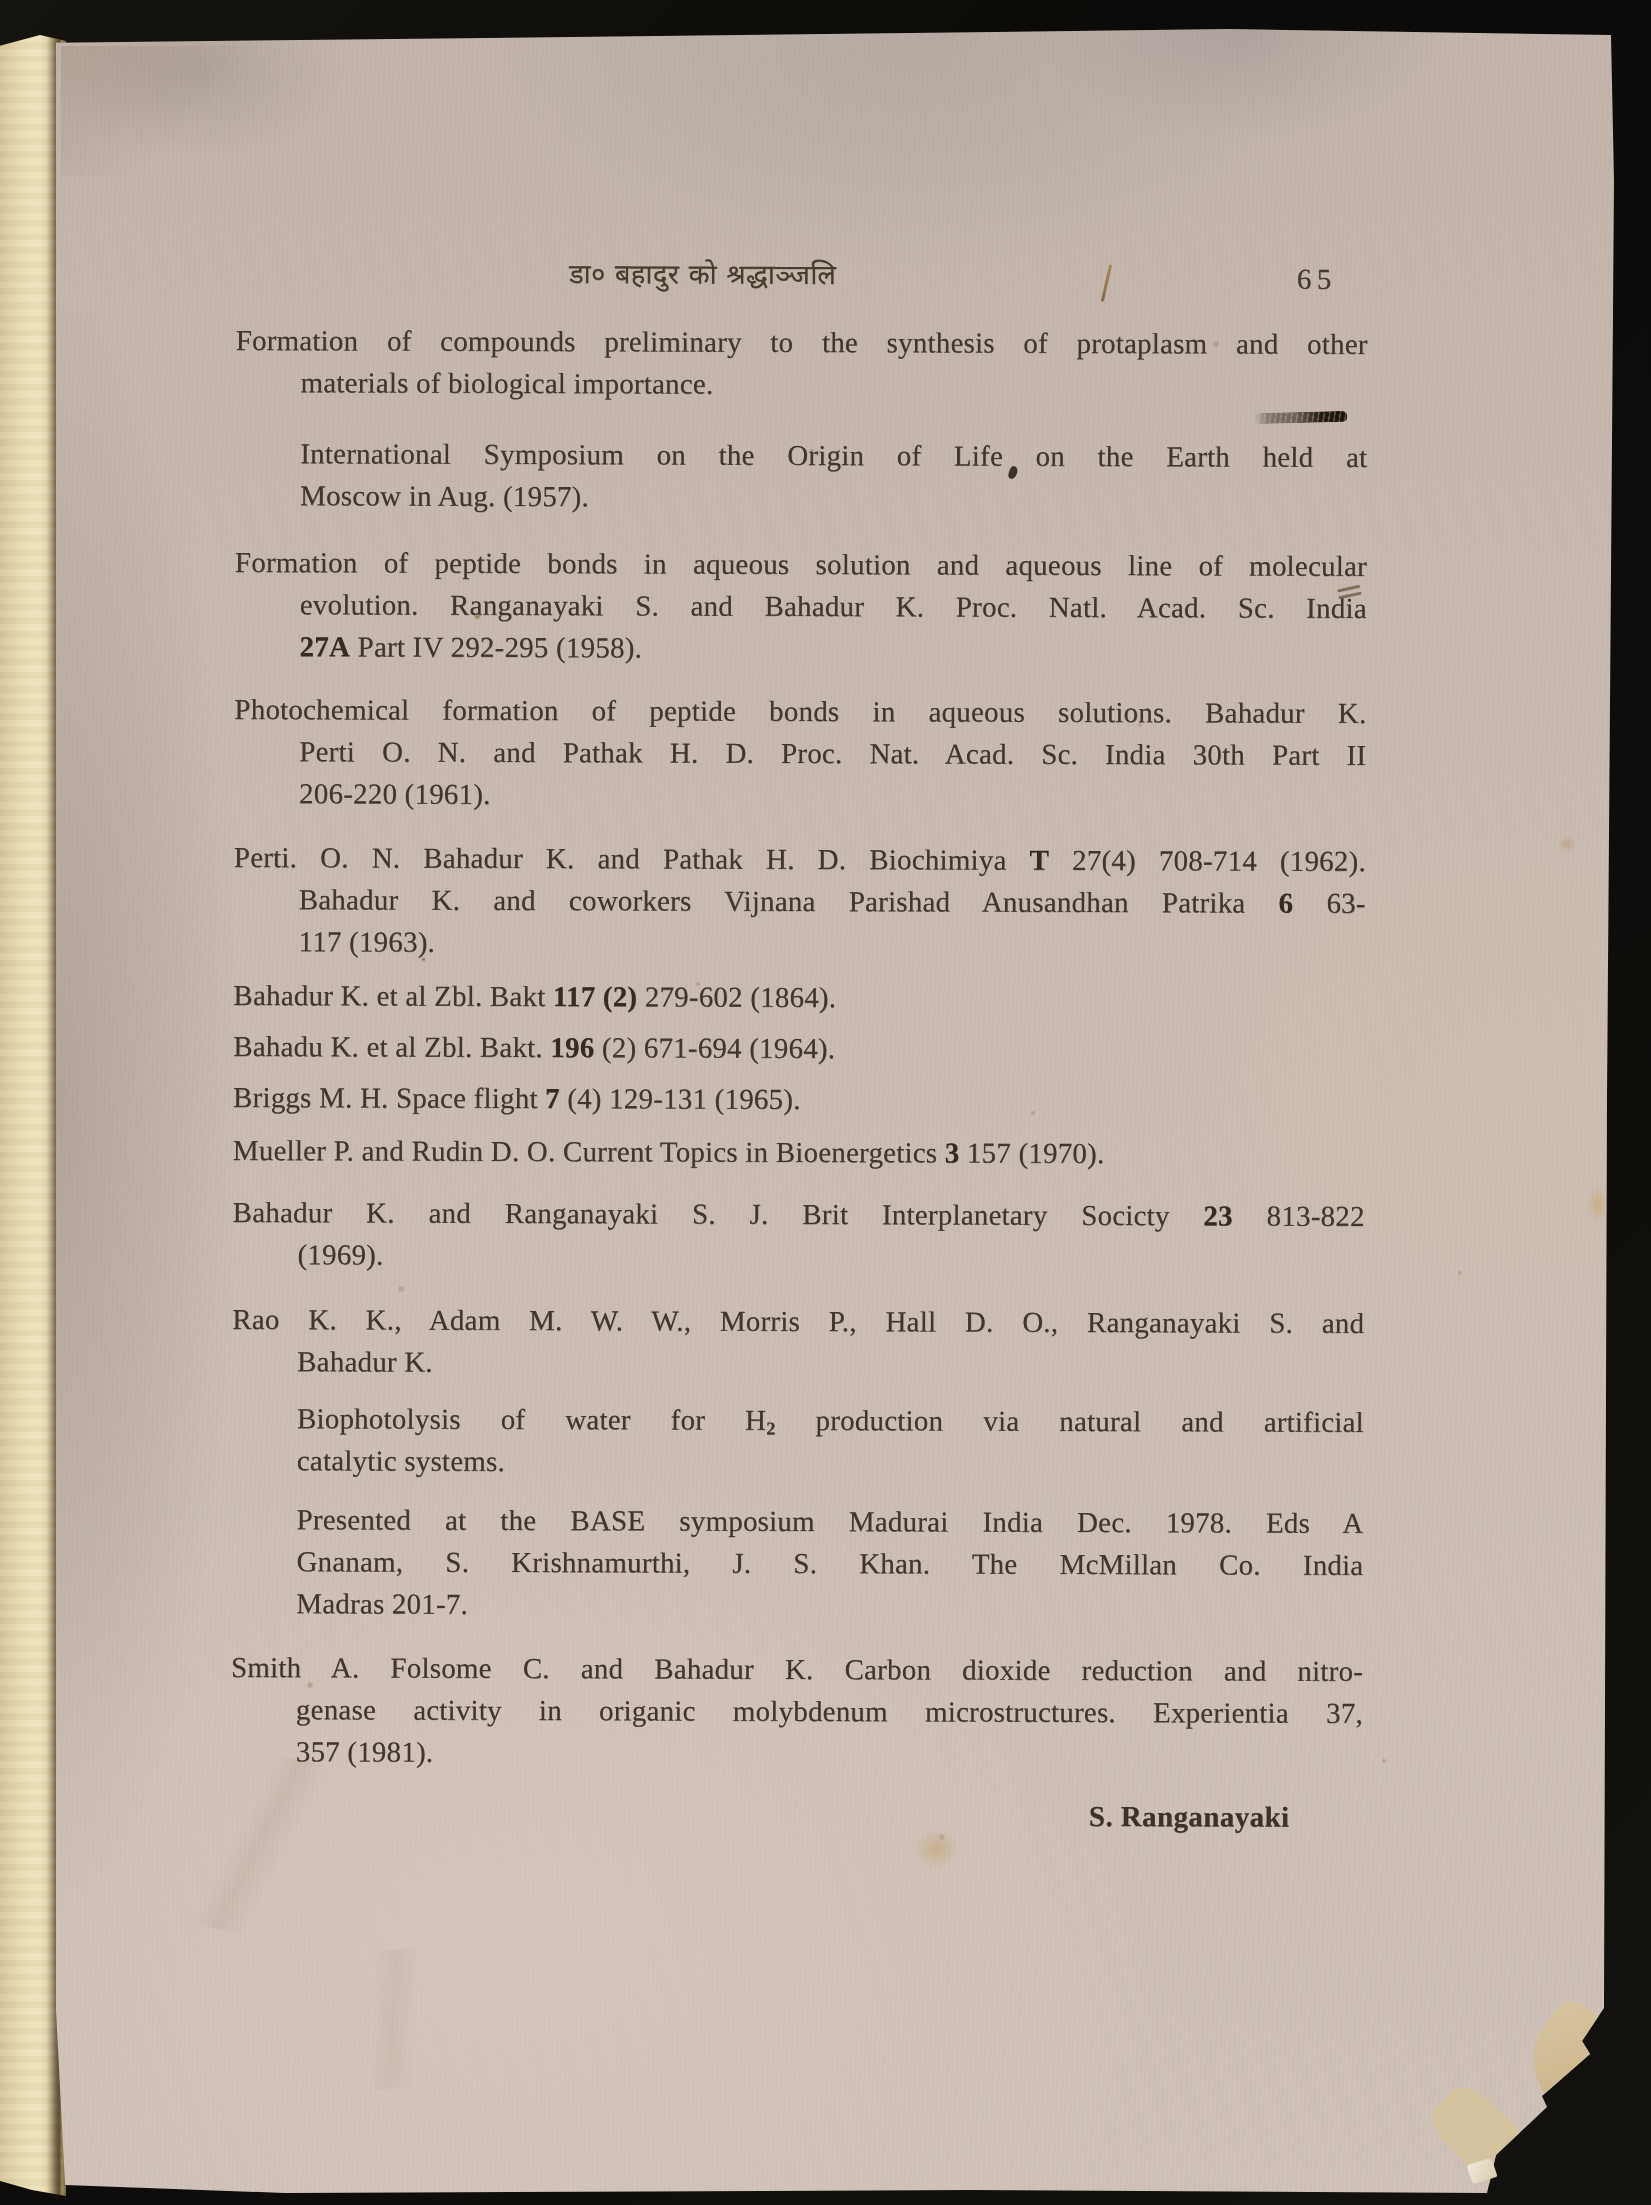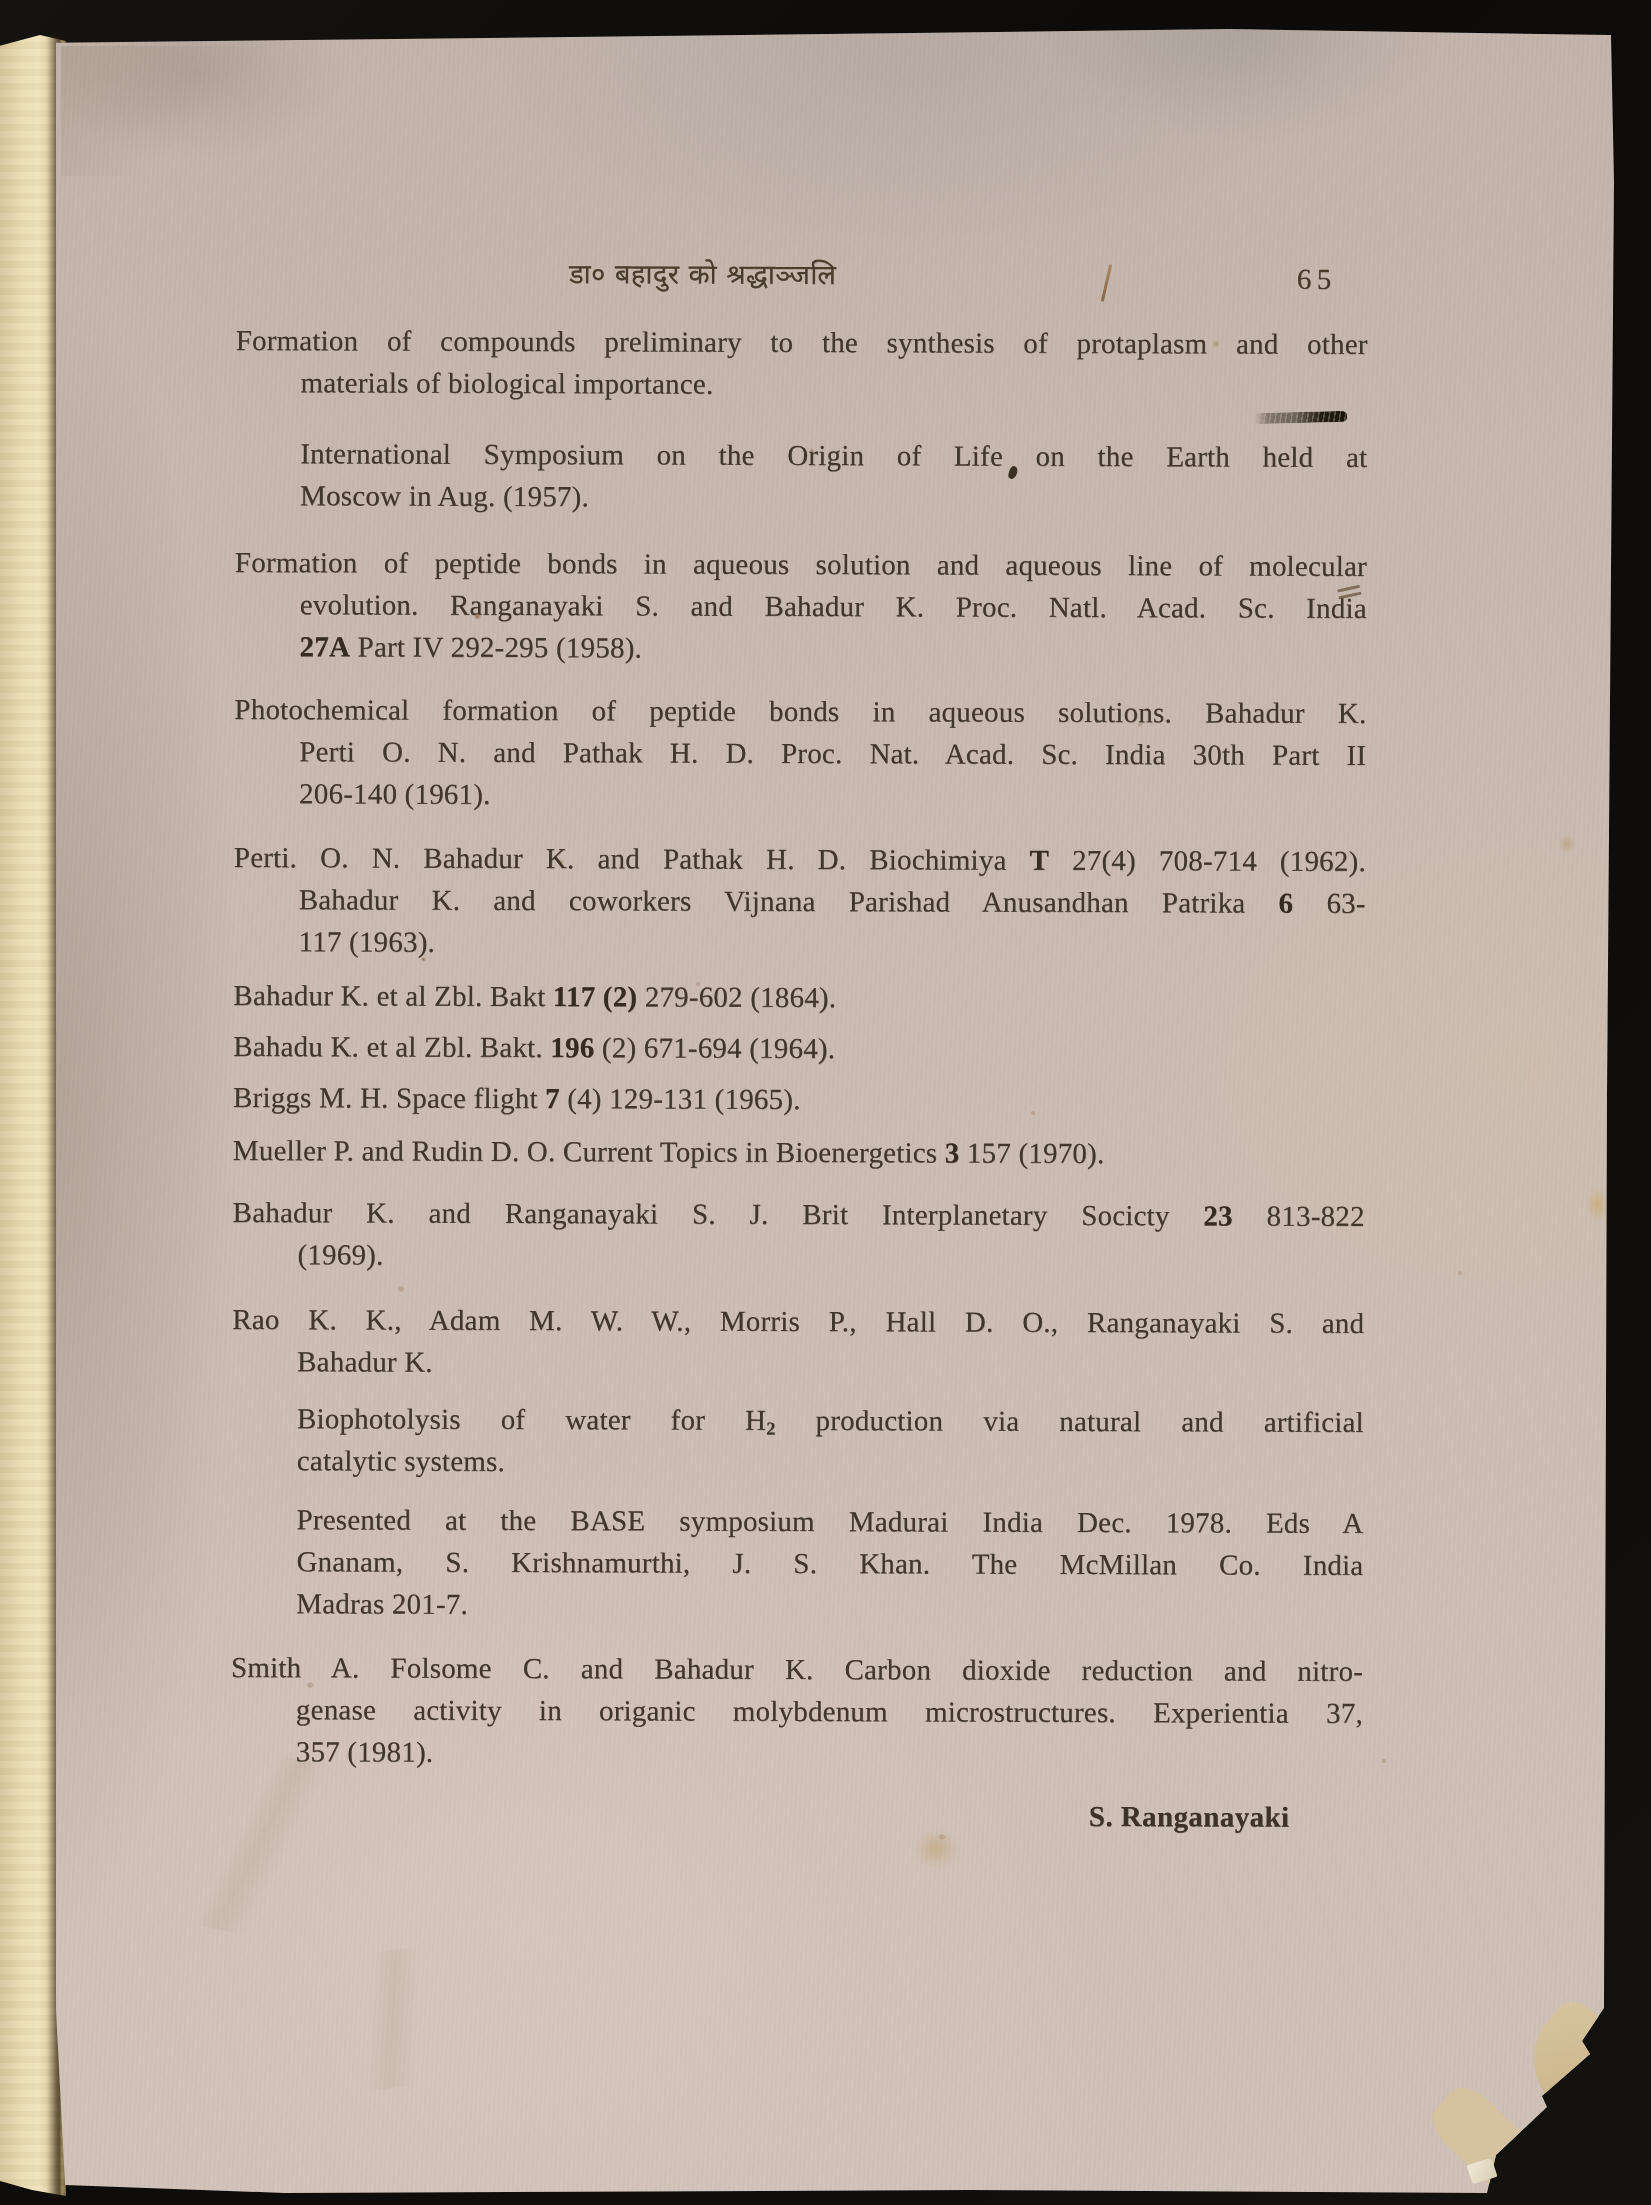--- a/index.html
+++ b/index.html
@@ -147,21 +147,21 @@
           <div class="line cont"><span>Moscow in Aug. (1957).</span></div>
         </div>
         <div class="ref" style="margin-top: 25px;">
           <div class="line j"><span>Formation of peptide bonds in aqueous solution and aqueous line of molecular</span></div>
           <div class="line cont j"><span>evolution.  Ranganayaki S.  and Bahadur K. Proc. Natl. Acad.  Sc. India</span></div>
           <div class="line cont"><b>27A</b><span> Part IV 292-295 (1958).</span></div>
         </div>
         <div class="ref" style="margin-top: 21.3px;">
           <div class="line j"><span>Photochemical  formation of  peptide bonds in aqueous  solutions. Bahadur K.</span></div>
           <div class="line cont j"><span>Perti O. N. and  Pathak H. D. Proc.  Nat.  Acad.  Sc.  India  30th Part II</span></div>
-          <div class="line cont"><span>206-140 (1961).</span></div>
+          <div class="line cont"><span>206-220 (1961).</span></div>
         </div>
         <div class="ref" style="margin-top: 22px;">
           <div class="line j"><span>Perti. O. N. Bahadur K. and Pathak H. D. Biochimiya </span><b>T</b><span> 27(4) 708-714 (1962).</span></div>
           <div class="line cont j"><span>Bahadur K. and  coworkers  Vijnana  Parishad Anusandhan Patrika </span><b>6</b><span> 63-</span></div>
           <div class="line cont"><span>117  (1963).</span></div>
         </div>
         <div class="ref" style="margin-top: 11.4px;">
           <div class="line"><span>Bahadur K. et al Zbl.  Bakt </span><b>117 (2)</b><span> 279-602 (1864).</span></div>
         </div>
         <div class="ref" style="margin-top: 9.1px;">

